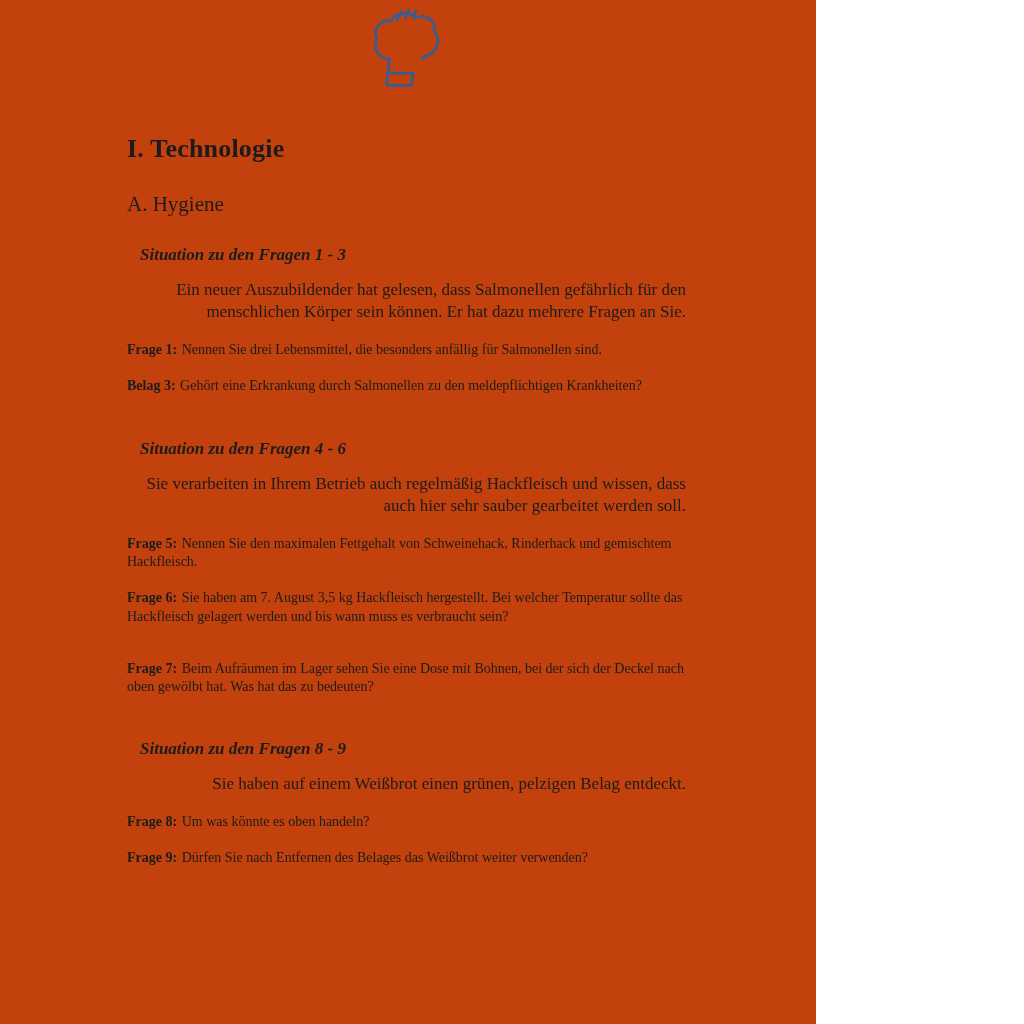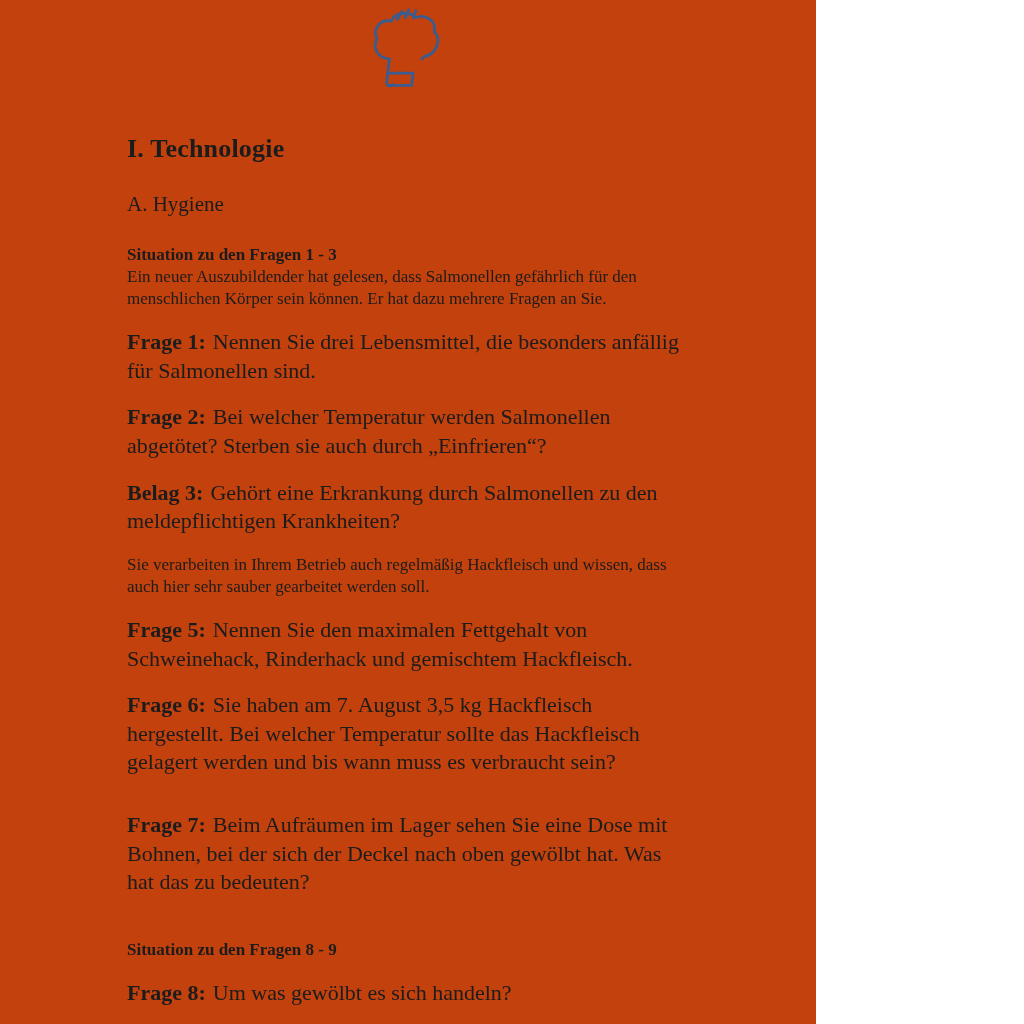--- a/index.html
+++ b/index.html
@@ -41,31 +41,33 @@
     font-weight: normal;
     margin: 0 0 27px 0;
   }
   .body-text {
     font-size: 17px;
     line-height: 1.3;
   }
   .sit-heading {
     font-size: 17px;
     font-weight: bold;
-    margin: 0;
+    margin: 13px;
     line-height: 1.3;
+    font-style: italic;
   }
   .sit-text {
     margin: 0 0 10px 0;
     font-size: 17px;
     line-height: 1.3;
+    text-align: right;
   }
   .question {
     margin: 18px 0 18px 0;
-    font-size: 22px;
+    font-size: 14px;
     line-height: 1.3;
   }
   .q-label {
     font-weight: bold;
     margin-right: 0.32em;
   }
   .gap-lg {
     margin-top: 42px;
   }
   .gap-md {
@@ -100,43 +102,45 @@
 
   <h2 class="doc-subtitle">A. Hygiene</h2>
 
   <p class="sit-heading">Situation zu den Fragen 1 - 3</p>
   <p class="sit-text body-text">Ein neuer Auszubildender hat gelesen, dass Salmonellen gefährlich für den menschlichen Körper sein können. Er hat dazu mehrere Fragen an Sie.</p>
 
   <p class="question">
     <strong class="q-label">Frage 1:</strong><span>Nennen Sie drei Lebensmittel, die besonders anfällig für Salmonellen sind.</span>
   </p>
 
-  <p class="question">
-    <strong class="q-label">Frage 2:</strong><span>Bei welcher Temperatur werden Salmonellen abgetötet? Sterben sie auch durch „Einfrieren“?</span>
-  </p>
 
   <p class="question">
     <strong class="q-label">Belag 3:</strong><span>Gehört eine Erkrankung durch Salmonellen zu den meldepflichtigen Krankheiten?</span>
   </p>
 
+  <p class="sit-heading gap-lg">Situation zu den Fragen 4 - 6</p>
   <p class="sit-text body-text">Sie verarbeiten in Ihrem Betrieb auch regelmäßig Hackfleisch und wissen, dass auch hier sehr sauber gearbeitet werden soll.</p>
 
 
   <p class="question">
     <strong class="q-label">Frage 5:</strong><span>Nennen Sie den maximalen Fettgehalt von Schweinehack, Rinderhack und gemischtem Hackfleisch.</span>
   </p>
 
   <p class="question">
     <strong class="q-label">Frage 6:</strong><span>Sie haben am 7. August 3,5 kg Hackfleisch hergestellt. Bei welcher Temperatur sollte das Hackfleisch gelagert werden und bis wann muss es verbraucht sein?</span>
   </p>
 
   <p class="question gap-md">
     <strong class="q-label">Frage 7:</strong><span>Beim Aufräumen im Lager sehen Sie eine Dose mit Bohnen, bei der sich der Deckel nach oben gewölbt hat. Was hat das zu bedeuten?</span>
   </p>
 
   <p class="sit-heading gap-lg">Situation zu den Fragen 8 - 9</p>
+  <p class="sit-text body-text">Sie haben auf einem Weißbrot einen grünen, pelzigen Belag entdeckt.</p>
 
   <p class="question">
-    <strong class="q-label">Frage 8:</strong><span>Um was gewölbt es sich handeln?</span>
+    <strong class="q-label">Frage 8:</strong><span>Um was könnte es oben handeln?</span>
   </p>
 
+  <p class="question">
+    <strong class="q-label">Frage 9:</strong><span>Dürfen Sie nach Entfernen des Belages das Weißbrot weiter verwenden?</span>
+  </p>
 
 </div>
 
 </body></html>

